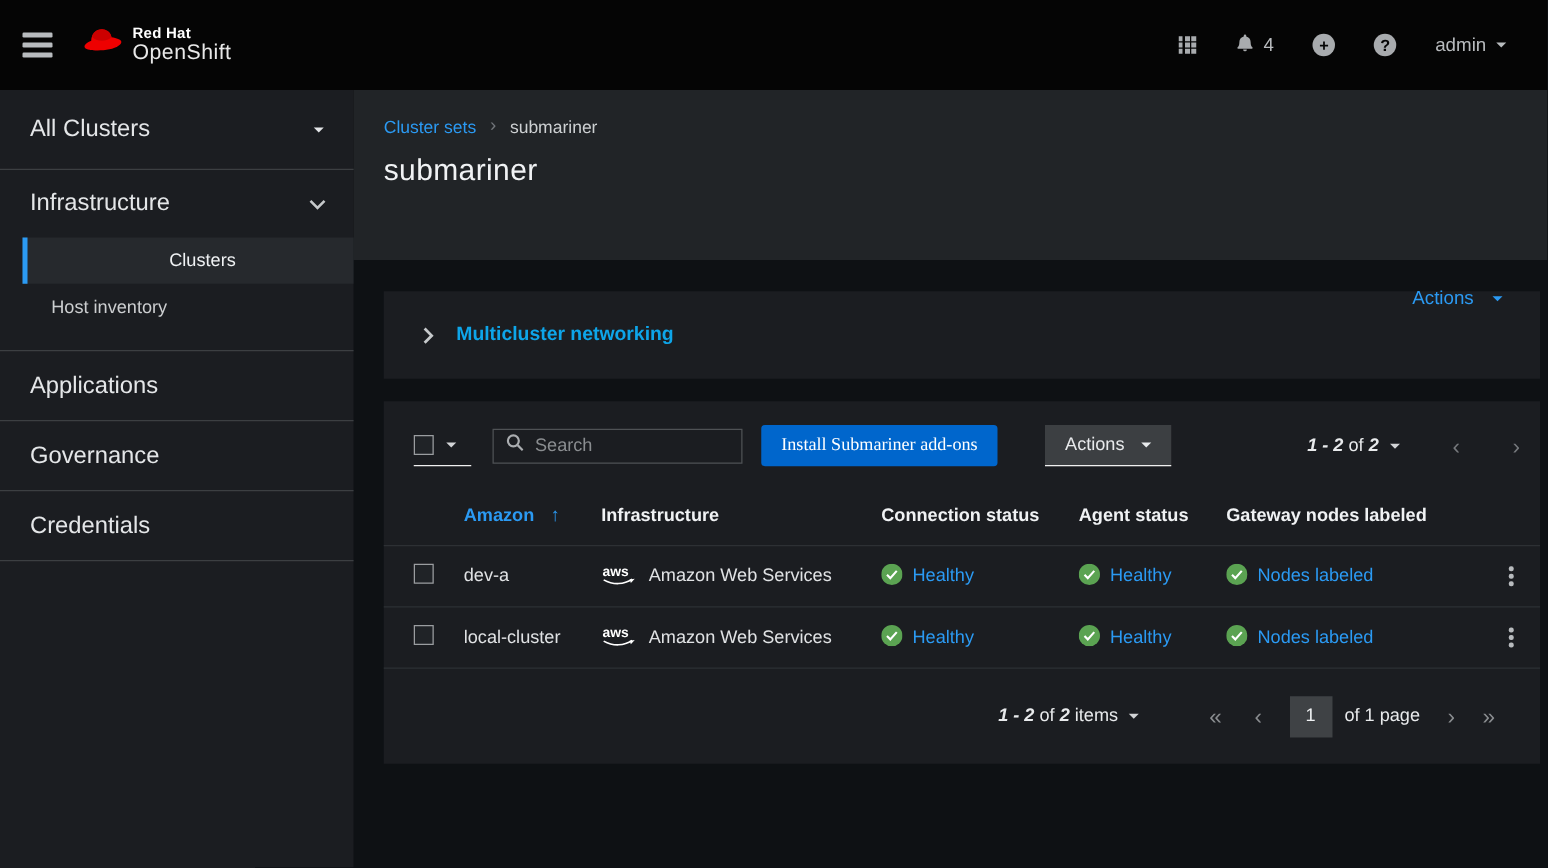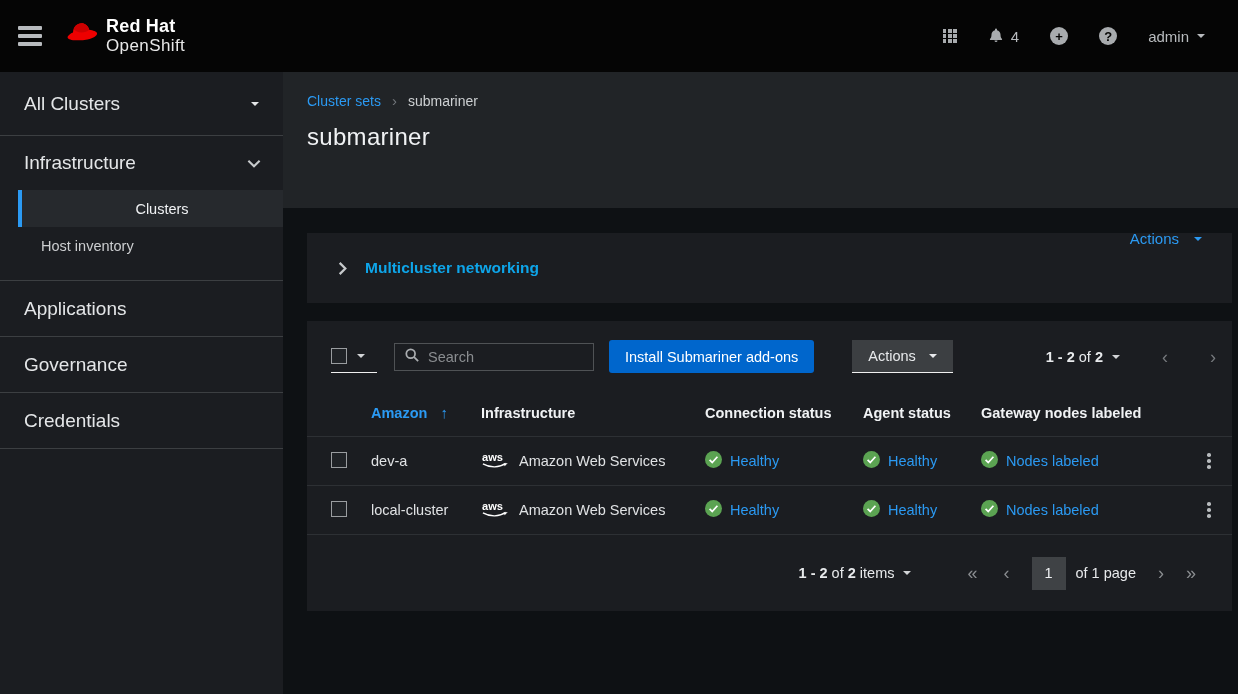--- a/index.html
+++ b/index.html
@@ -5,21 +5,21 @@
   * { margin:0; padding:0; box-sizing:border-box; }
   html,body { width:1238px; height:694px; overflow:hidden; background:#0e1114;
     font-family:"Liberation Sans", sans-serif; -webkit-font-smoothing:antialiased; }
 
   
   .masthead { height:72px; background:#050505; display:flex; align-items:center; }
   .hamburger { margin-left:18px; width:24px; display:flex; flex-direction:column; gap:4.5px; cursor:pointer; }
   .hamburger i { height:3.5px; background:#b8bbbe; border-radius:1px; display:block; }
   .brand { display:flex; align-items:center; margin-left:22px; gap:6px; }
   .brand-text { line-height:1.1; }
-  .brand-l1 { font-weight:bold; font-size:18px; color:#fff; letter-spacing:.2px; }
+  .brand-l1 { font-weight:bold; font-size:12px; color:#fff; letter-spacing:.2px; }
   .brand-l2 { font-size:17px; color:#e8e8e8; font-weight:400; letter-spacing:.4px; }
   .mast-right { margin-left:auto; display:flex; align-items:center; gap:31px; margin-right:33px; color:#a8abae; }
   .gridicon { width:14px; height:14px; display:grid; grid-template-columns:repeat(3,1fr); gap:1.5px; }
   .gridicon i { background:#a8abae; }
   .bellwrap { display:flex; align-items:center; gap:7px; font-size:15px; color:#b8bbbe; }
   .circ { width:18px; height:18px; border-radius:50%; background:#a8abae; color:#050505;
     font-weight:bold; font-size:13px; display:flex; align-items:center; justify-content:center; }
   .usermenu { display:flex; align-items:center; gap:8px; font-size:15px; color:#b8bbbe; }
   .caret { width:0; height:0; border-left:4.5px solid transparent; border-right:4.5px solid transparent;
     border-top:4.5px solid currentColor; display:inline-block; }
@@ -66,25 +66,25 @@
   .toolbar { display:flex; align-items:center; padding:19px 16px 0 24px; height:52px; }
   .bulksel { width:46px; height:33px; display:flex; align-items:center; gap:10px;
     border-bottom:1px solid #f0f0f0; cursor:pointer; color:#d2d4d6; }
   .cb { width:16px; height:16px; border:1.5px solid #9a9da0; background:#202327; display:inline-block; }
   .searchbox { margin-left:17px; width:200px; height:28px; border:1px solid #4f5255; background:#1b1d21;
     display:flex; align-items:center; padding:0 10px; gap:9px; }
   .searchbox input { background:transparent; border:none; outline:none; color:#e0e2e4;
     font-size:14.5px; width:100%; font-family:inherit; }
   .searchbox input::placeholder { color:#8a8d90; }
   .btn-primary { margin-left:15px; height:33px; padding:0 16px; background:#0066cc; border:none;
-    border-radius:3px; color:#fff; font-size:14.5px; font-family:Liberation Sans, sans-serif; cursor:pointer; }
+    border-radius:3px; color:#fff; font-size:14.5px; font-family:Liberation Serif, serif; cursor:pointer; }
   .btn-actions { margin-left:38px; height:33px; background:#3c3f42; border:none; border-bottom:1px solid #f0f0f0;
     color:#e8eaec; font-size:14.5px; font-family:inherit; padding:0 16px; display:flex; align-items:center; gap:13px; cursor:pointer; }
   .pag-top { margin-left:auto; display:flex; align-items:center; color:#e8eaec; font-size:14.5px; }
-  .pag-label b { font-weight:bold; }
+  .pag-label b { font-weight:bold;font-style:italic; }
   .pag-caret { margin-left:9px; color:#d2d4d6; cursor:pointer; }
   .nav-arrow { color:#76797d; font-size:18px; line-height:1; cursor:default; }
   .pag-top .nav-arrow { margin-left:42px; }
 
   
   .tgrid { display:grid; grid-template-columns:64px 110px 224px 158px 118px 1fr 46px; align-items:center; }
   .thead { height:48px; margin-top:16px; border-bottom:1px solid #2d3034; font-weight:bold; font-size:14.5px; color:#f0f2f4; }
   .th-sort { color:#2b9af3; cursor:pointer; display:flex; align-items:center; gap:13px; }
   .sort-arrow { font-size:15px; font-weight:bold; }
   .trow { height:49px; font-size:14.5px; color:#e0e2e4; border-bottom:1px solid #2d3034; }

